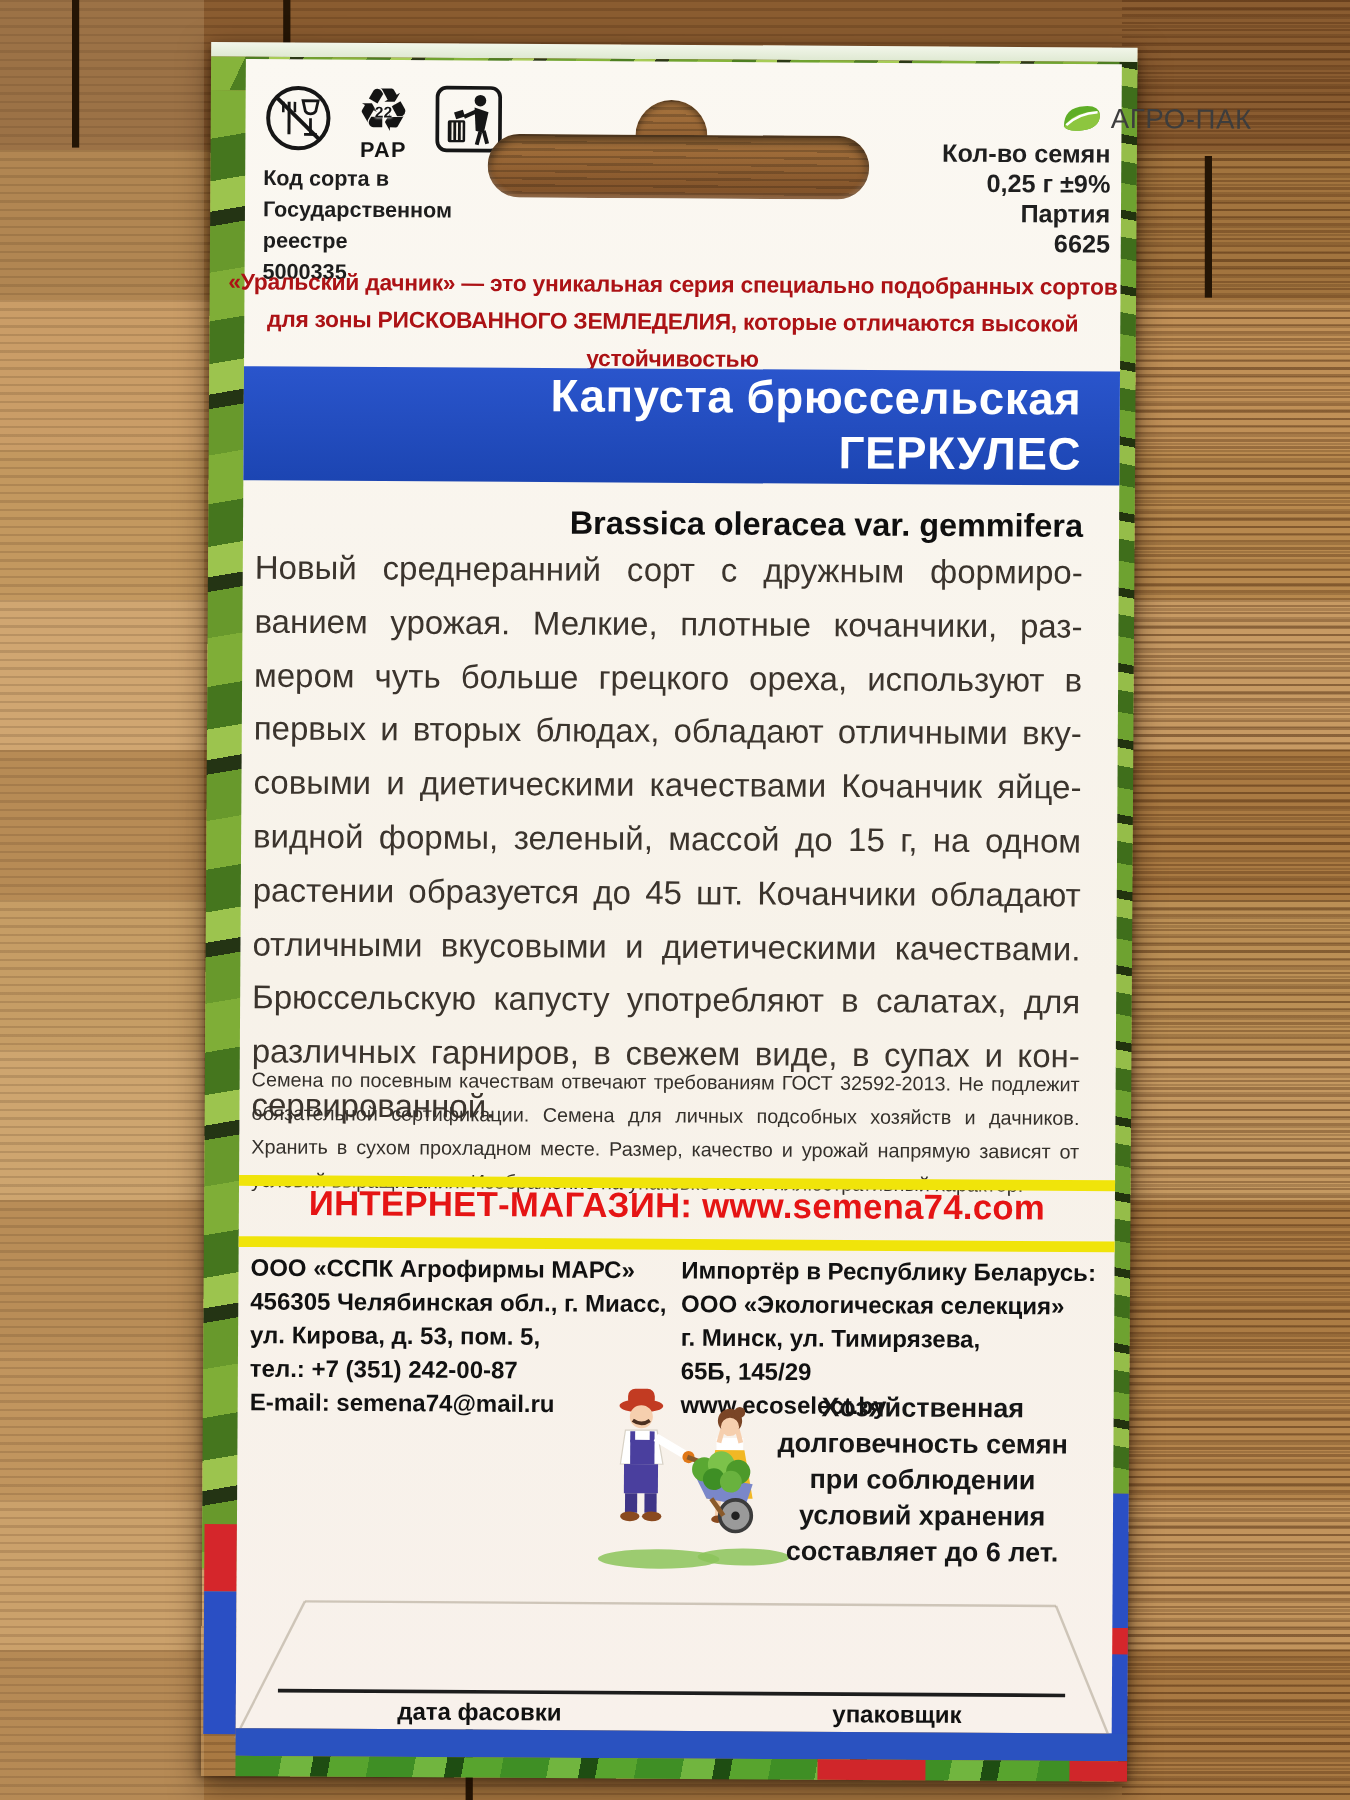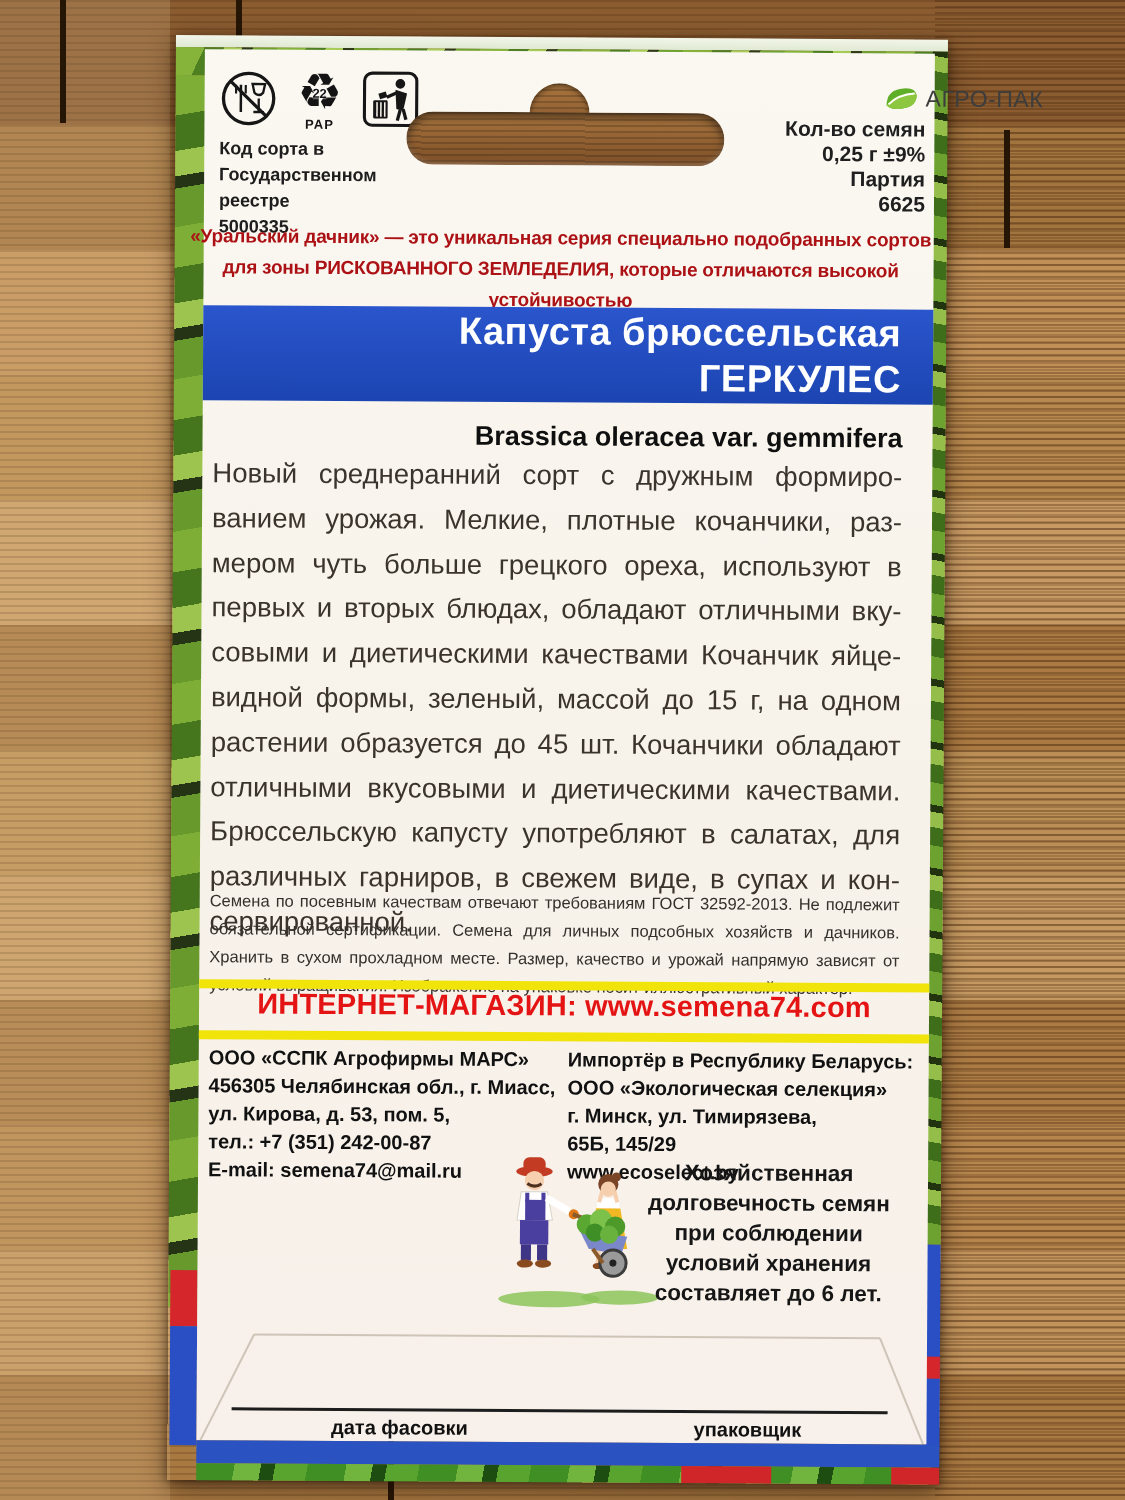--- a/index.html
+++ b/index.html
@@ -47,21 +47,21 @@
   .slot{left:231px;top:75px;width:318px;height:53px;border-radius:27px;z-index:4;
     box-shadow:inset 0 5px 8px rgba(0,0,0,.55), inset 0 -2px 4px rgba(255,255,255,.22);}
 
   
   .icon-box{top:34px;width:58px;height:58px;}
   .icon-nofood{left:44px;}
   .icon-recycle{left:114px;top:30px;width:60px;height:74px;text-align:center;color:#141414;}
   .icon-recycle .glyph{position:static;display:block;font-size:50px;line-height:52px;}
   .icon-recycle .code{left:0;top:20px;width:60px;font-size:13px;font-weight:bold;text-align:center;
     text-shadow:0 0 2px #fff,0 0 2px #fff;}
-  .icon-recycle .mat{position:static;display:block;font-size:13px;font-weight:bold;letter-spacing:1px;line-height:14px;}
+  .icon-recycle .mat{position:static;display:block;font-size:18px;font-weight:bold;letter-spacing:1px;line-height:14px;}
   .icon-tidy{left:186px;}
   .registry{left:44px;top:100px;width:250px;font-size:18px;font-weight:bold;line-height:26px;color:#1d1d1d;}
   .registry div{position:static;}
 
   
   .brand-block{left:410px;top:42px;width:340px;text-align:right;}
   .brand-block>div{position:static;}
   .brand-row{font-size:23px;color:#3d3d3d;letter-spacing:.5px;line-height:34px;white-space:nowrap;}
   .brand-row svg{position:relative;top:4px;margin-right:7px;}
   .qty{font-size:21px;font-weight:bold;color:#1f1f1f;line-height:25px;}

